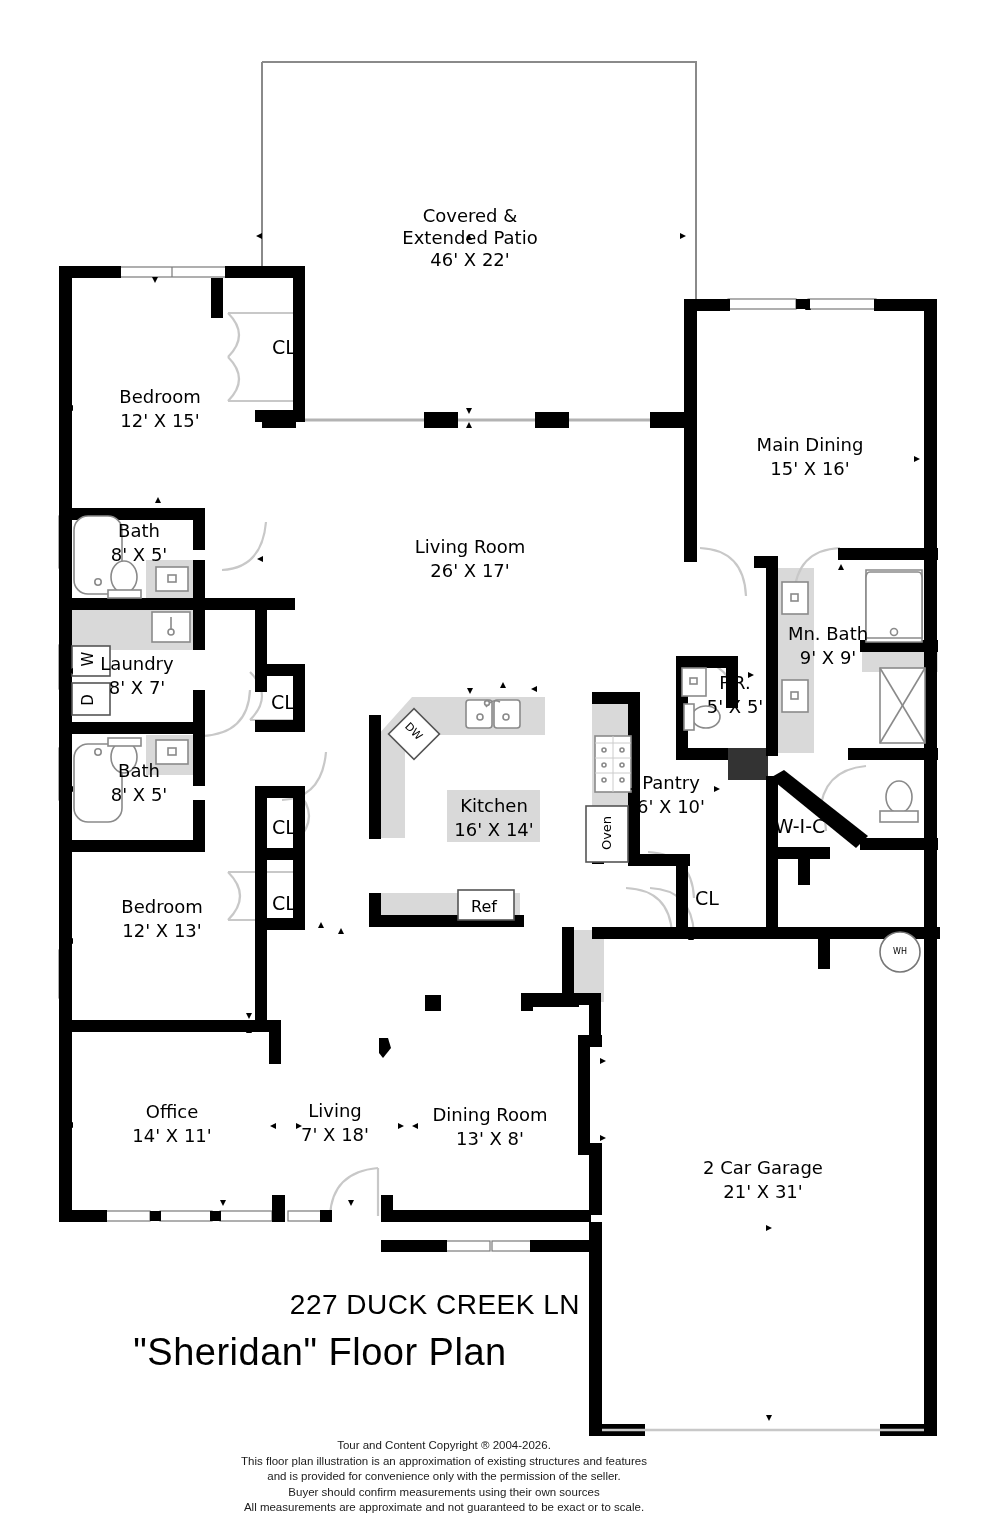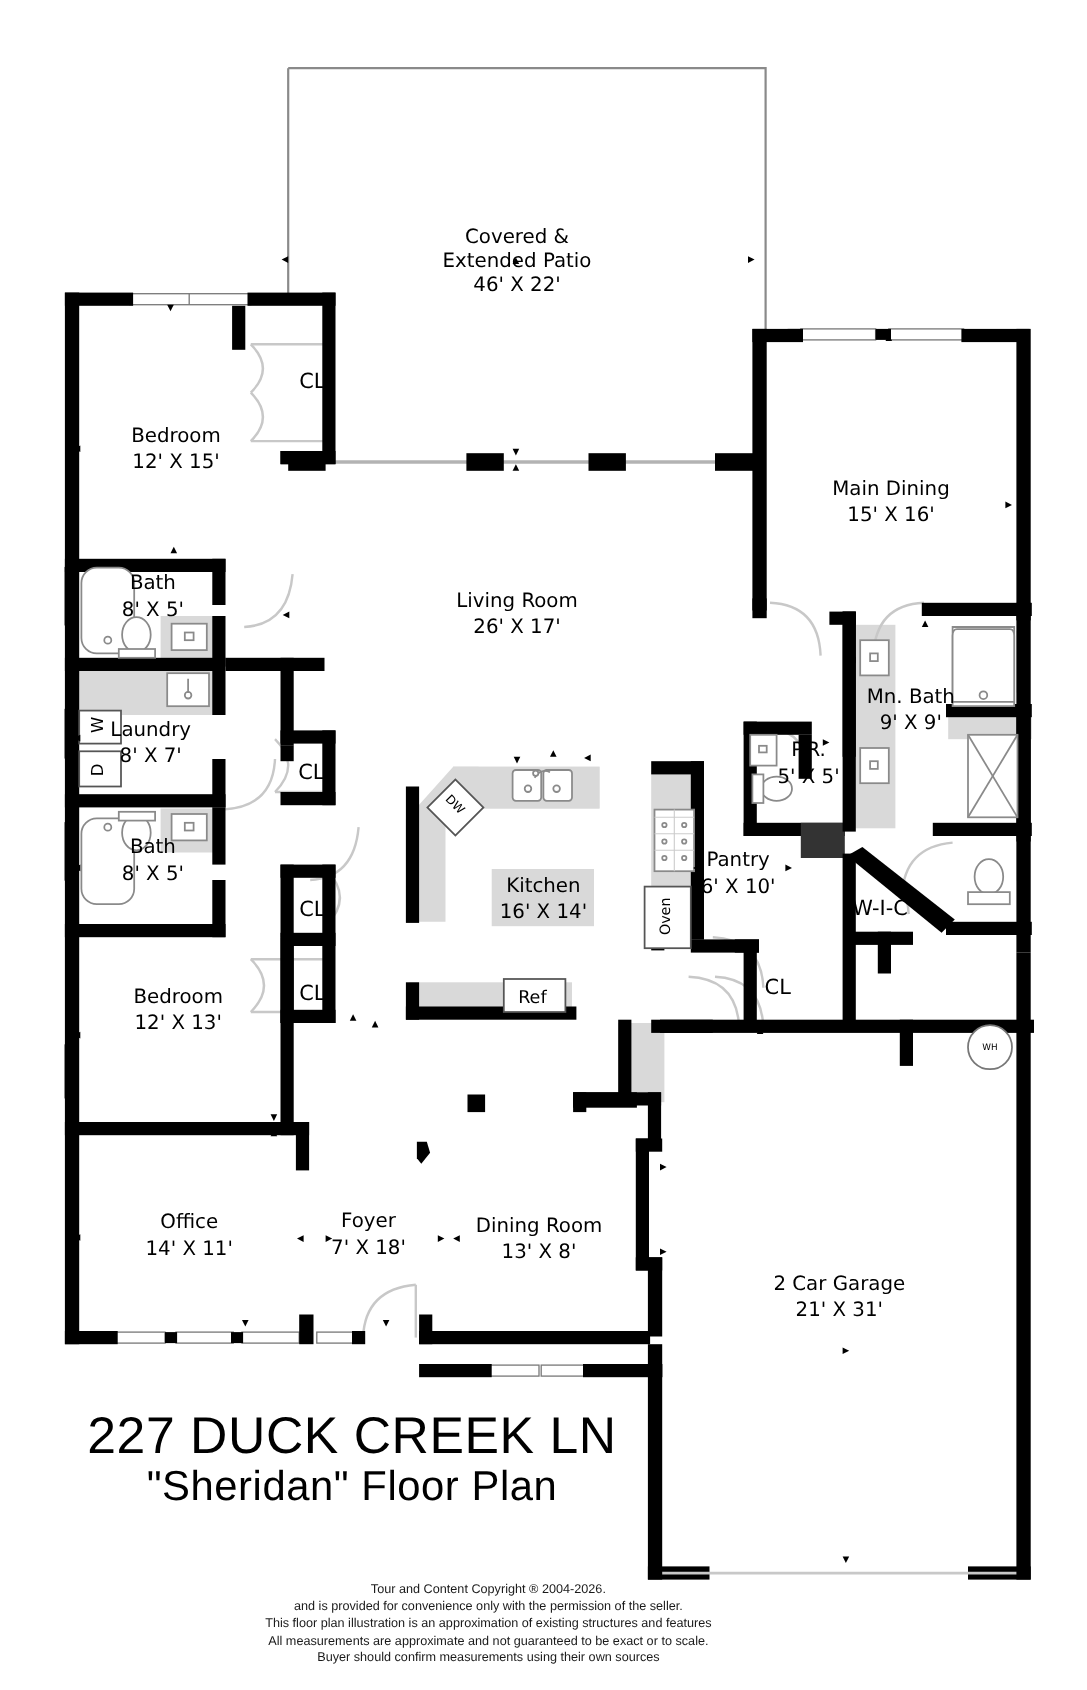--- a/index.html
+++ b/index.html
@@ -22,26 +22,27 @@
   }
   .title-block {
     position: absolute;
     left: 60px;
     top: 1282px;
     width: 520px;
     text-align: center;
   }
   .title-line1 {
     font-family: "Liberation Sans", sans-serif;
-    font-size: 47px;
+    font-size: 28px;
     font-weight: 400;
     letter-spacing: 0.5px;
     color: #000;
     line-height: 46px;
     white-space: nowrap;
+    text-align: right;
   }
   .title-line2 {
     font-family: "Liberation Sans", sans-serif;
     font-size: 38px;
     font-weight: 400;
     letter-spacing: 0.5px;
     color: #000;
     line-height: 48px;
     white-space: nowrap;
   }
@@ -437,21 +438,21 @@
     <div style="position: absolute; left: 139px; top: 771px; transform: translate(-50%, -50%); font-family: &quot;DejaVu Sans&quot;, sans-serif; font-size: 18px; font-weight: 400; color: rgb(0, 0, 0); white-space: nowrap; line-height: 1.15; text-align: center;">Bath</div>
     <div style="position: absolute; left: 139px; top: 795px; transform: translate(-50%, -50%); font-family: &quot;DejaVu Sans&quot;, sans-serif; font-size: 18px; font-weight: 400; color: rgb(0, 0, 0); white-space: nowrap; line-height: 1.15; text-align: center;">8' X 5'</div>
     <div style="position: absolute; left: 671px; top: 783px; transform: translate(-50%, -50%); font-family: &quot;DejaVu Sans&quot;, sans-serif; font-size: 18px; font-weight: 400; color: rgb(0, 0, 0); white-space: nowrap; line-height: 1.15; text-align: center;">Pantry</div>
     <div style="position: absolute; left: 671px; top: 807px; transform: translate(-50%, -50%); font-family: &quot;DejaVu Sans&quot;, sans-serif; font-size: 18px; font-weight: 400; color: rgb(0, 0, 0); white-space: nowrap; line-height: 1.15; text-align: center;">6' X 10'</div>
     <div style="position: absolute; left: 494px; top: 806px; transform: translate(-50%, -50%); font-family: &quot;DejaVu Sans&quot;, sans-serif; font-size: 18px; font-weight: 400; color: rgb(0, 0, 0); white-space: nowrap; line-height: 1.15; text-align: center;">Kitchen</div>
     <div style="position: absolute; left: 494px; top: 830px; transform: translate(-50%, -50%); font-family: &quot;DejaVu Sans&quot;, sans-serif; font-size: 18px; font-weight: 400; color: rgb(0, 0, 0); white-space: nowrap; line-height: 1.15; text-align: center;">16' X 14'</div>
     <div style="position: absolute; left: 162px; top: 907px; transform: translate(-50%, -50%); font-family: &quot;DejaVu Sans&quot;, sans-serif; font-size: 18px; font-weight: 400; color: rgb(0, 0, 0); white-space: nowrap; line-height: 1.15; text-align: center;">Bedroom</div>
     <div style="position: absolute; left: 162px; top: 931px; transform: translate(-50%, -50%); font-family: &quot;DejaVu Sans&quot;, sans-serif; font-size: 18px; font-weight: 400; color: rgb(0, 0, 0); white-space: nowrap; line-height: 1.15; text-align: center;">12' X 13'</div>
     <div style="position: absolute; left: 172px; top: 1112px; transform: translate(-50%, -50%); font-family: &quot;DejaVu Sans&quot;, sans-serif; font-size: 18px; font-weight: 400; color: rgb(0, 0, 0); white-space: nowrap; line-height: 1.15; text-align: center;">Office</div>
     <div style="position: absolute; left: 172px; top: 1136px; transform: translate(-50%, -50%); font-family: &quot;DejaVu Sans&quot;, sans-serif; font-size: 18px; font-weight: 400; color: rgb(0, 0, 0); white-space: nowrap; line-height: 1.15; text-align: center;">14' X 11'</div>
-    <div style="position: absolute; left: 335px; top: 1111px; transform: translate(-50%, -50%); font-family: &quot;DejaVu Sans&quot;, sans-serif; font-size: 18px; font-weight: 400; color: rgb(0, 0, 0); white-space: nowrap; line-height: 1.15; text-align: center;">Foyer</div>
+    <div style="position: absolute; left: 335px; top: 1111px; transform: translate(-50%, -50%); font-family: &quot;DejaVu Sans&quot;, sans-serif; font-size: 18px; font-weight: 400; color: rgb(0, 0, 0); white-space: nowrap; line-height: 1.15; text-align: center;">Living</div>
     <div style="position: absolute; left: 335px; top: 1135px; transform: translate(-50%, -50%); font-family: &quot;DejaVu Sans&quot;, sans-serif; font-size: 18px; font-weight: 400; color: rgb(0, 0, 0); white-space: nowrap; line-height: 1.15; text-align: center;">7' X 18'</div>
     <div style="position: absolute; left: 490px; top: 1115px; transform: translate(-50%, -50%); font-family: &quot;DejaVu Sans&quot;, sans-serif; font-size: 18px; font-weight: 400; color: rgb(0, 0, 0); white-space: nowrap; line-height: 1.15; text-align: center;">Dining Room</div>
     <div style="position: absolute; left: 490px; top: 1139px; transform: translate(-50%, -50%); font-family: &quot;DejaVu Sans&quot;, sans-serif; font-size: 18px; font-weight: 400; color: rgb(0, 0, 0); white-space: nowrap; line-height: 1.15; text-align: center;">13' X 8'</div>
     <div style="position: absolute; left: 763px; top: 1168px; transform: translate(-50%, -50%); font-family: &quot;DejaVu Sans&quot;, sans-serif; font-size: 18px; font-weight: 400; color: rgb(0, 0, 0); white-space: nowrap; line-height: 1.15; text-align: center;">2 Car Garage</div>
     <div style="position: absolute; left: 763px; top: 1192px; transform: translate(-50%, -50%); font-family: &quot;DejaVu Sans&quot;, sans-serif; font-size: 18px; font-weight: 400; color: rgb(0, 0, 0); white-space: nowrap; line-height: 1.15; text-align: center;">21' X 31'</div>
     <div style="position: absolute; left: 284px; top: 348px; transform: translate(-50%, -50%); font-family: &quot;DejaVu Sans&quot;, sans-serif; font-size: 19px; font-weight: 400; color: rgb(0, 0, 0); white-space: nowrap; line-height: 1.15; text-align: center;">CL</div>
     <div style="position: absolute; left: 283px; top: 703px; transform: translate(-50%, -50%); font-family: &quot;DejaVu Sans&quot;, sans-serif; font-size: 19px; font-weight: 400; color: rgb(0, 0, 0); white-space: nowrap; line-height: 1.15; text-align: center;">CL</div>
     <div style="position: absolute; left: 284px; top: 828px; transform: translate(-50%, -50%); font-family: &quot;DejaVu Sans&quot;, sans-serif; font-size: 19px; font-weight: 400; color: rgb(0, 0, 0); white-space: nowrap; line-height: 1.15; text-align: center;">CL</div>
     <div style="position: absolute; left: 284px; top: 904px; transform: translate(-50%, -50%); font-family: &quot;DejaVu Sans&quot;, sans-serif; font-size: 19px; font-weight: 400; color: rgb(0, 0, 0); white-space: nowrap; line-height: 1.15; text-align: center;">CL</div>
     <div style="position: absolute; left: 707px; top: 899px; transform: translate(-50%, -50%); font-family: &quot;DejaVu Sans&quot;, sans-serif; font-size: 19px; font-weight: 400; color: rgb(0, 0, 0); white-space: nowrap; line-height: 1.15; text-align: center;">CL</div>
@@ -464,17 +465,17 @@
     <div style="position: absolute; left: 900px; top: 952px; transform: translate(-50%, -50%); font-family: &quot;DejaVu Sans&quot;, sans-serif; font-size: 8px; font-weight: 400; color: rgb(0, 0, 0); white-space: nowrap; line-height: 1.15; text-align: center;">WH</div>
   </div>
 
 <div class="title-block">
   <div class="title-line1">227 DUCK CREEK LN</div>
   <div class="title-line2">"Sheridan" Floor Plan</div>
 </div>
 
 <div class="copyright">
   <div>Tour and Content Copyright ® 2004-2026.</div>
+  <div>This floor plan illustration is an approximation of existing structures and features</div>
   <div>and is provided for convenience only with the permission of the seller.</div>
-  <div>This floor plan illustration is an approximation of existing structures and features</div>
+  <div>Buyer should confirm measurements using their own sources</div>
   <div>All measurements are approximate and not guaranteed to be exact or to scale.</div>
-  <div>Buyer should confirm measurements using their own sources</div>
 </div>
 
 </body></html>

